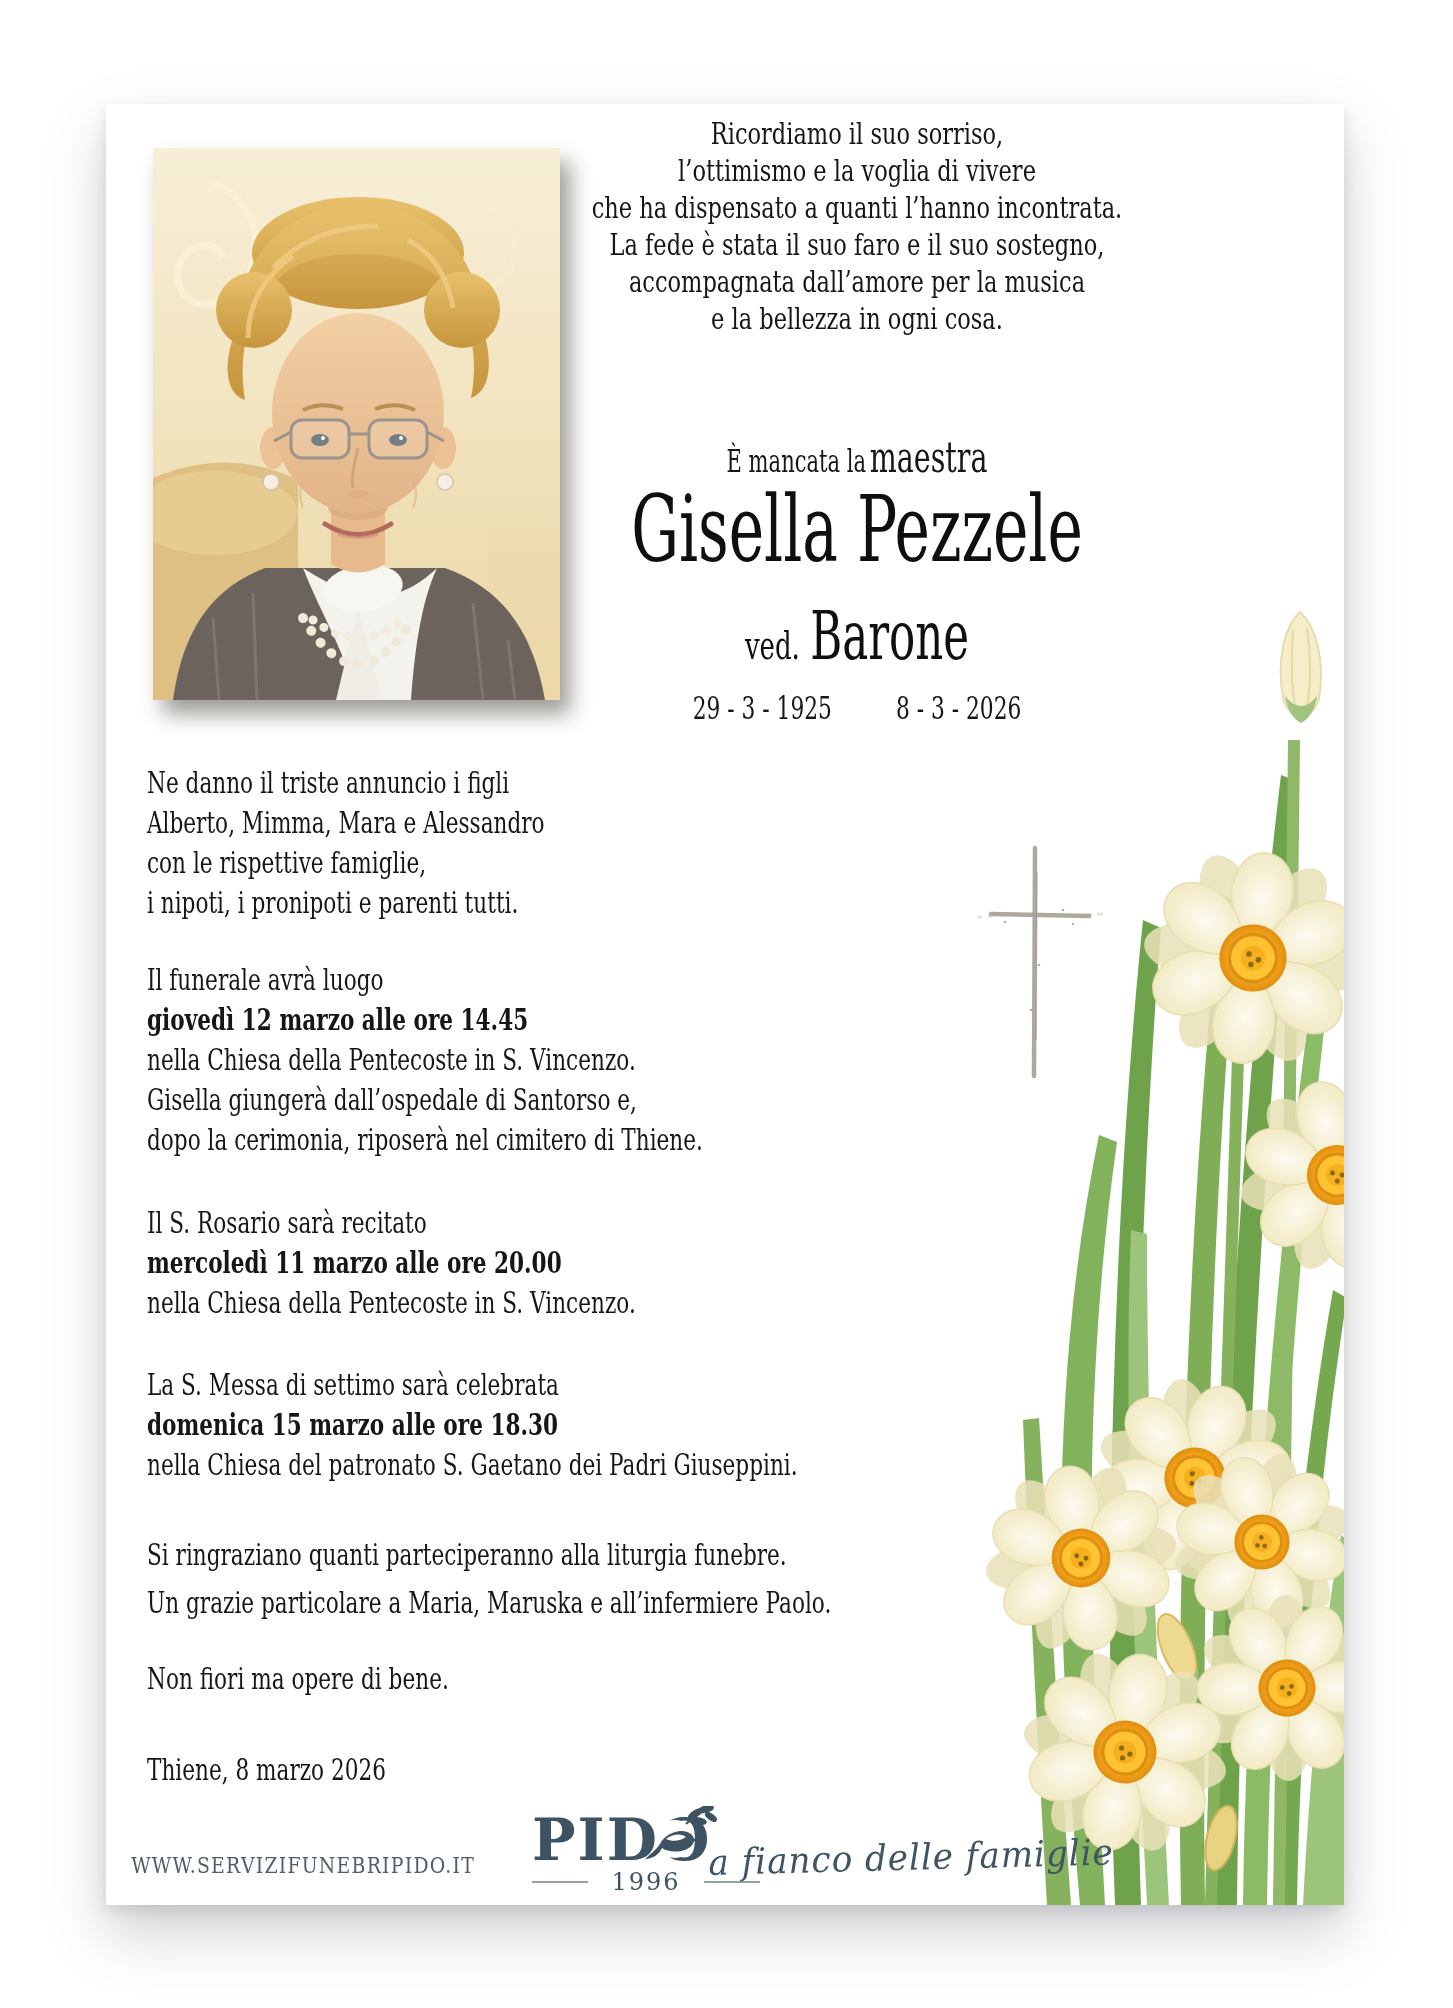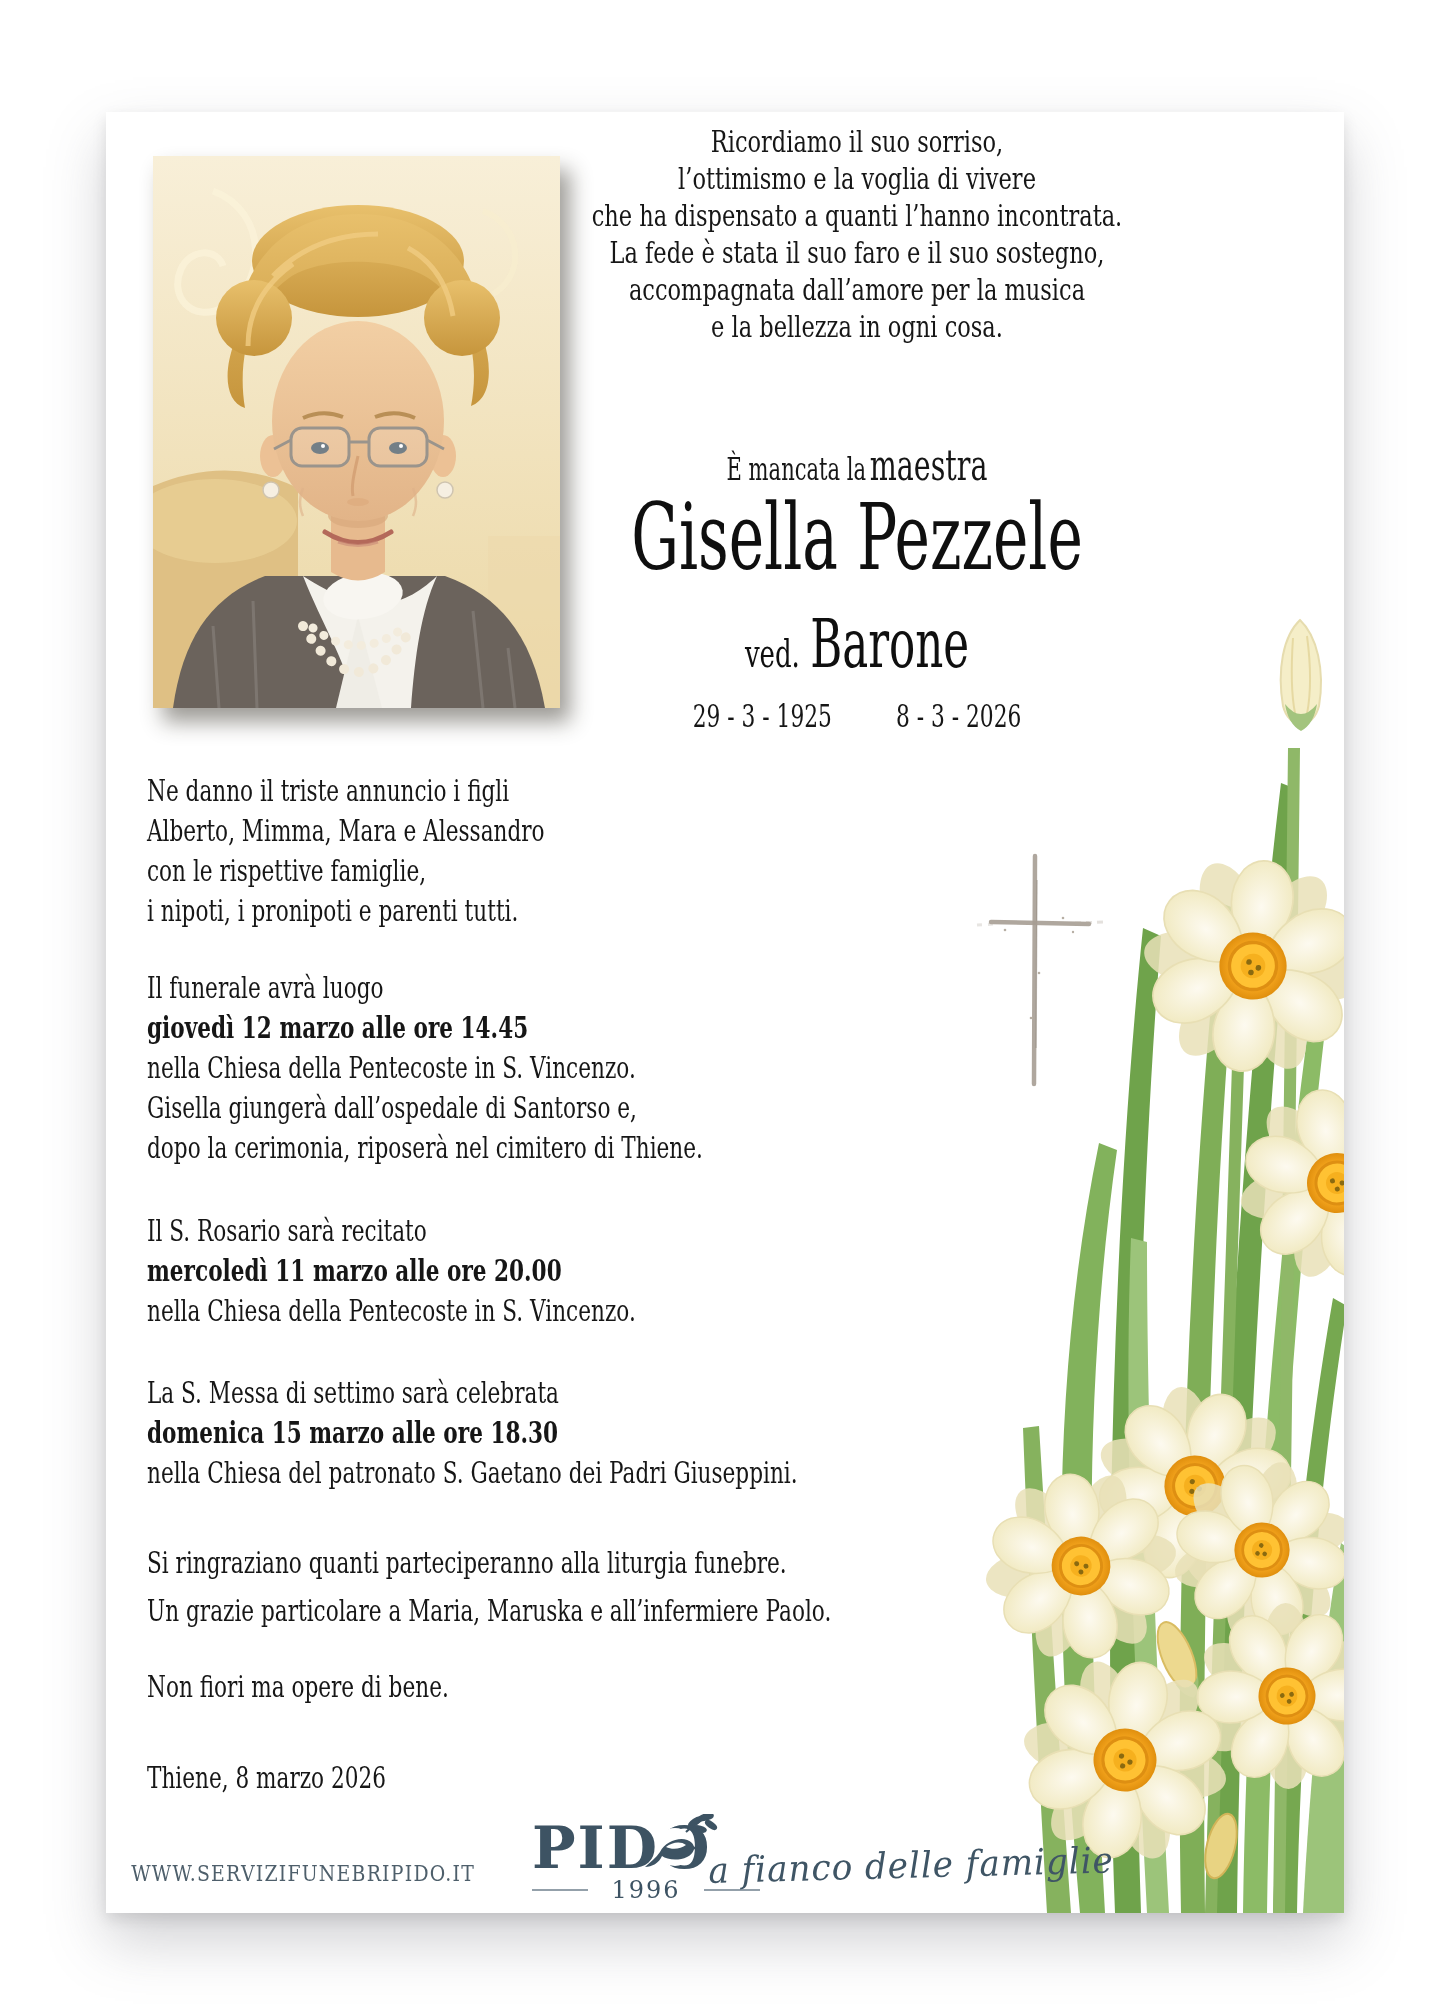--- a/index.html
+++ b/index.html
@@ -1,17 +1,17 @@
 <!DOCTYPE html>
 <html><head>
 <meta charset="utf-8">
 <style>
   html,body{margin:0;padding:0}
   body{width:1453px;height:2008px;position:relative;background:#ffffff;font-family:"DejaVu Serif",serif;overflow:hidden}
-  .card{position:absolute;left:106px;top:112px;width:1238px;height:1801px;background:#fff;
+  .card{position:absolute;left:106px;top:104px;width:1238px;height:1801px;background:#fff;
         box-shadow:0 6px 14px rgba(0,0,0,.10),0 28px 55px rgba(90,90,100,.28);overflow:hidden}
   .abs{position:absolute}
   .txt{color:#161616;white-space:nowrap}
   .blk-l{transform:scaleX(0.72);transform-origin:left top}
   .blk-c{text-align:center;transform:scaleX(0.75);transform-origin:center top}
   .body-blk{font-size:30px;line-height:40px}
   .b{font-weight:700}
   .intro{font-size:30px;line-height:37px}
   .premise{transform:scaleX(0.68);transform-origin:center top;text-align:center;line-height:48px}
   .premise .small{font-size:31px}

